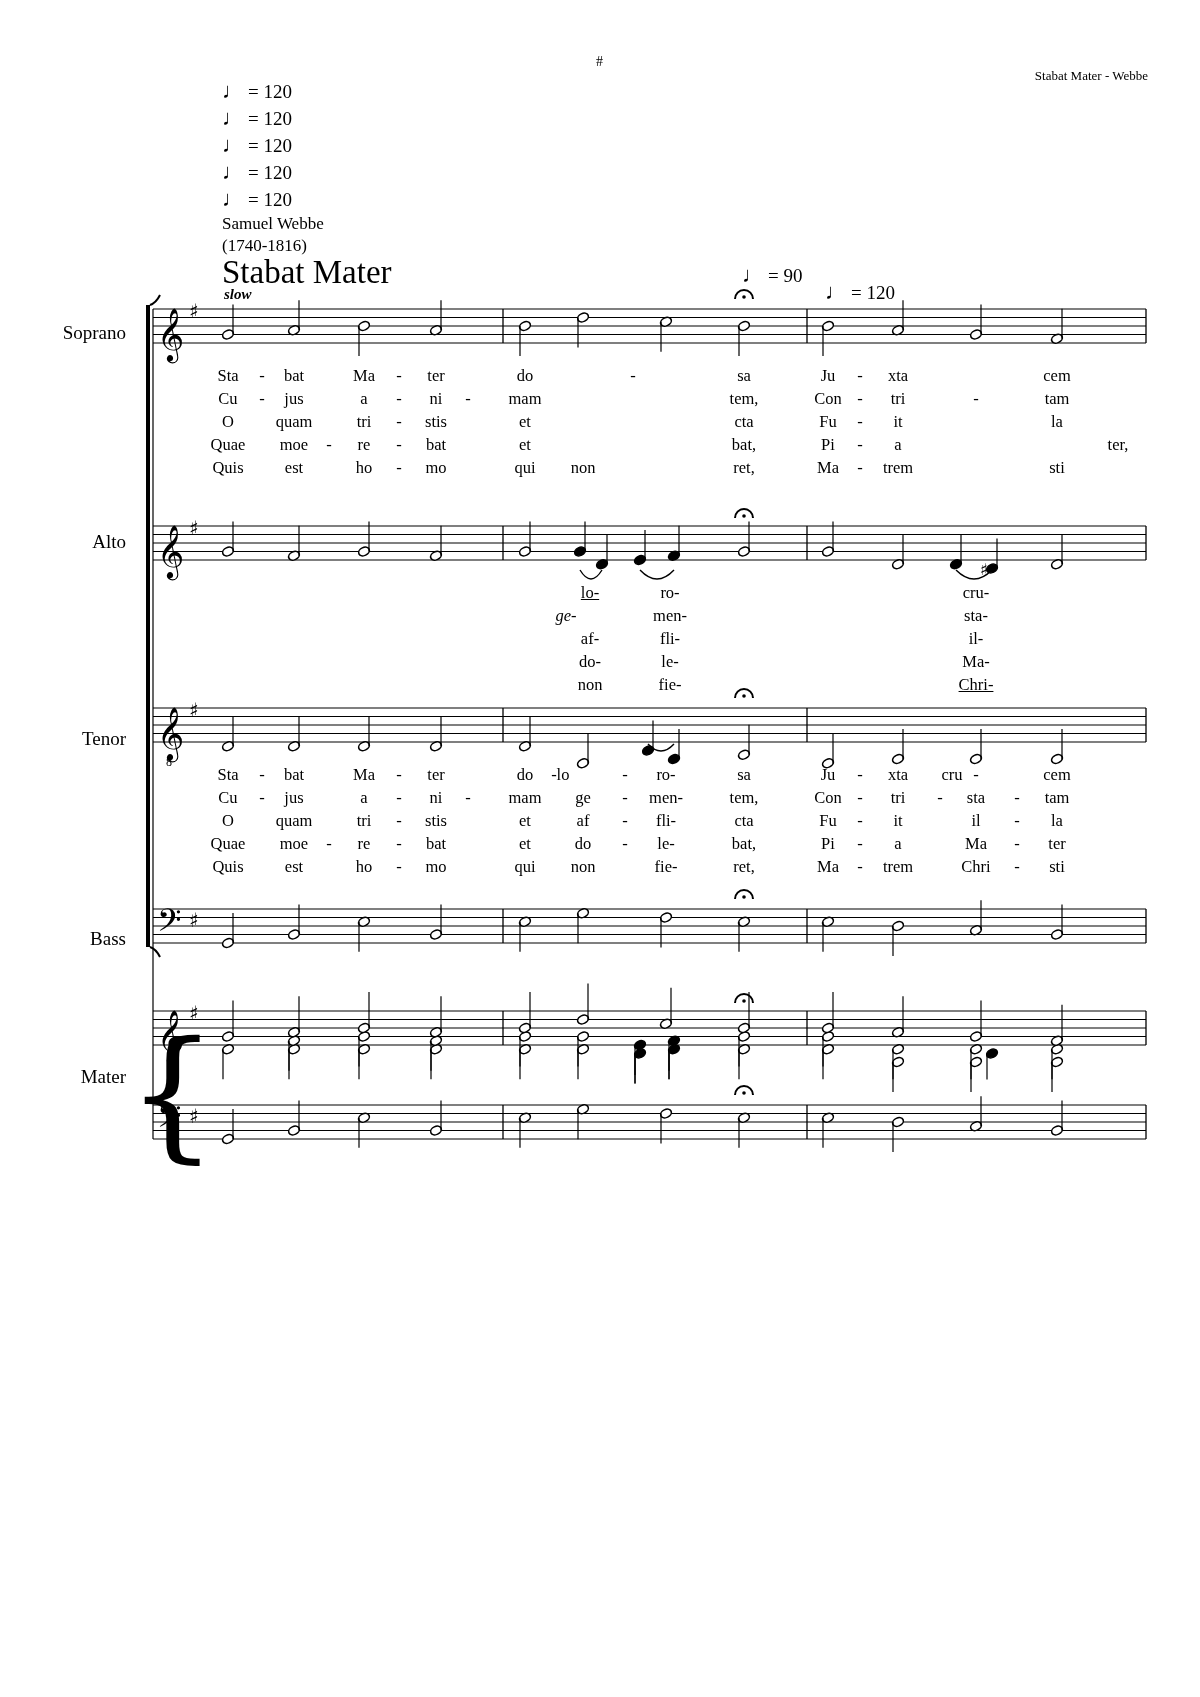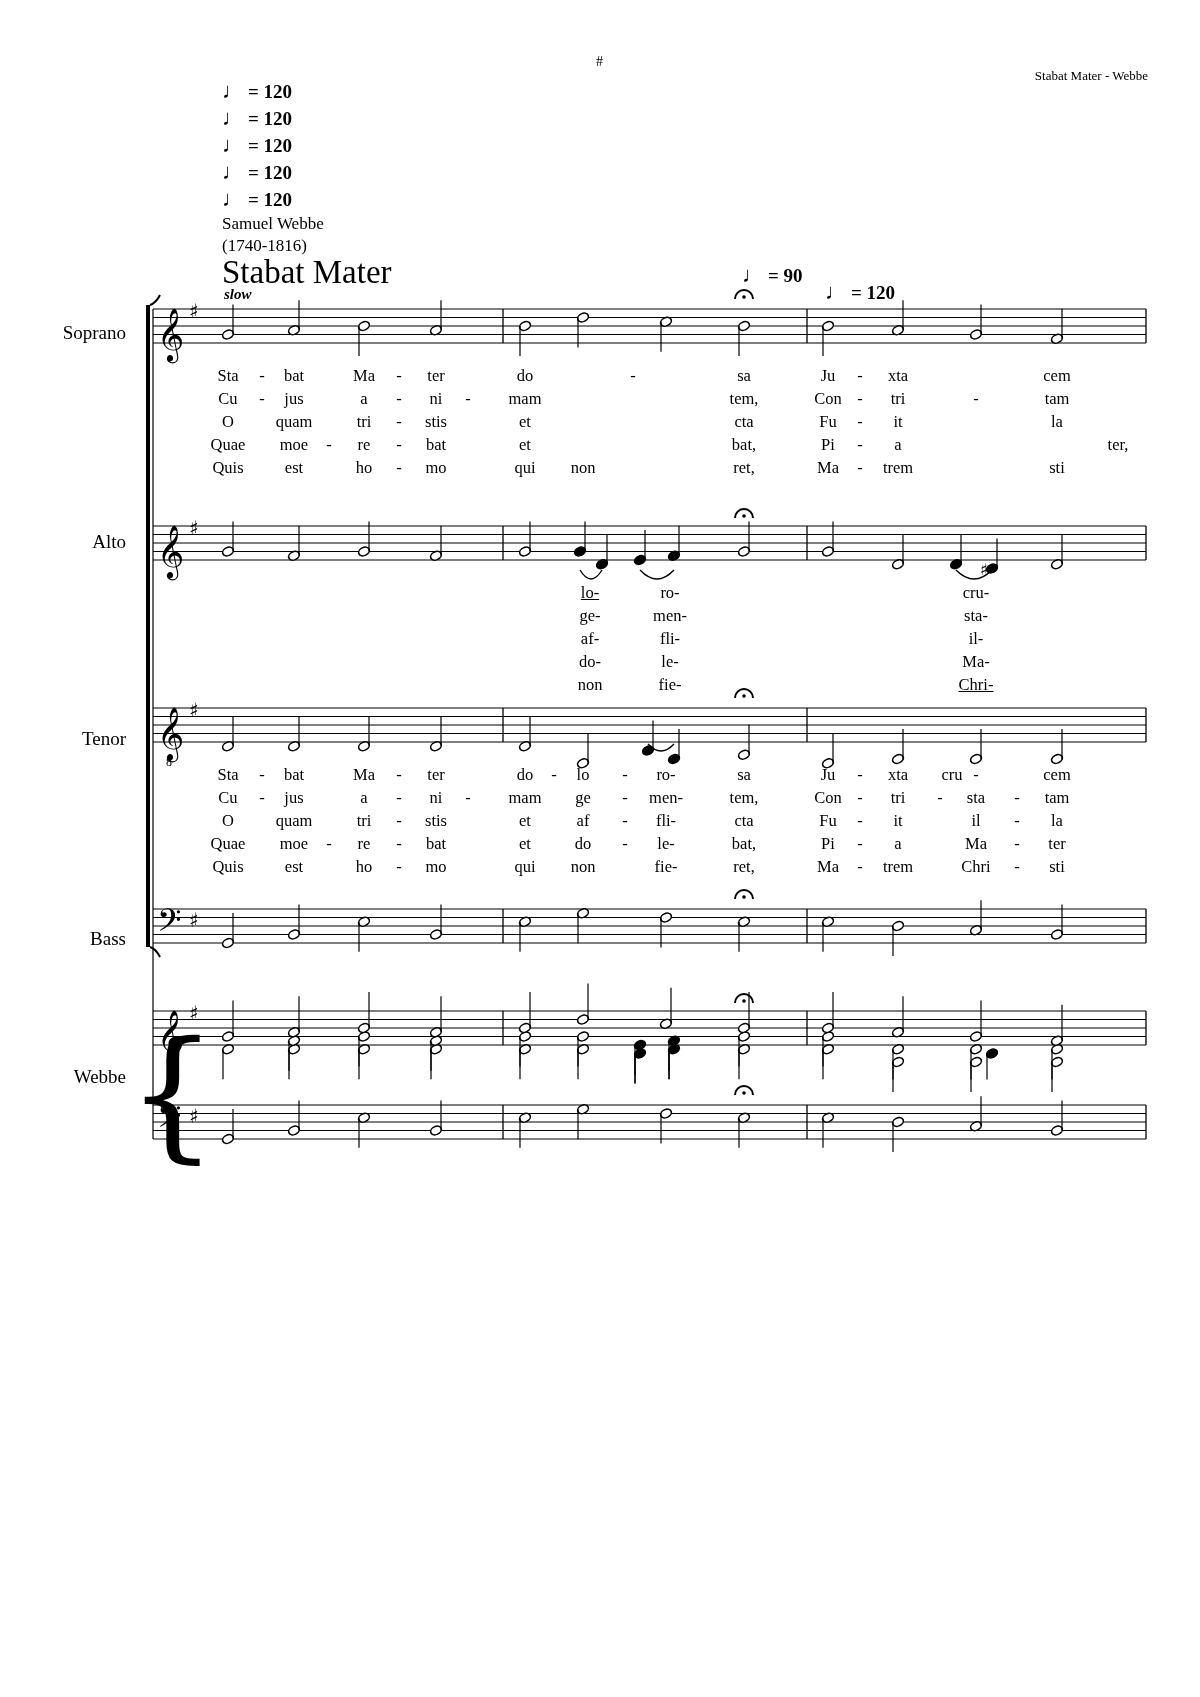--- a/index.html
+++ b/index.html
@@ -1,20 +1,20 @@
 <!DOCTYPE html>
 <html><head>
 <meta charset="utf-8">
 <style>
   html,body{margin:0;padding:0;background:#fff;}
   body{width:1200px;height:1697px;position:relative;overflow:hidden;font-family:"Liberation Serif",serif;color:#000;}
   .abs{position:absolute;}
   .pagemark{left:596px;top:54px;font-size:14px;}
   .runhead{right:52px;top:68px;font-size:13px;}
-  .tempo{left:222px;font-weight:bold;font-size:19px;white-space:nowrap;}
+  .tempo{left:222px;font-weight:normal;font-size:19px;white-space:nowrap;}
   .tempo .q{display:inline-block;font-size:22px;margin-right:4px;}
   .composer{left:222px;top:214px;font-size:17px;}
   .dates{left:222px;top:236px;font-size:17px;}
   .title{left:222px;top:254px;font-size:33px;}
   .slow{left:224px;top:286px;font-size:15px;font-weight:bold;font-style:italic;}
   .label{font-size:19px;text-align:right;width:120px;left:6px;}
   svg{position:absolute;left:0;top:0;}
   .lyr{position:absolute;font-size:16.5px;transform:translateX(-50%);white-space:nowrap;}
 </style>
 </head>
@@ -34,21 +34,21 @@
 <div class="abs title">Stabat Mater</div>
 <div class="abs slow">slow</div>
 
 <div class="abs tempo" style="left:742px;top:262px"><span class="q">♩</span><span>= 90</span></div>
 <div class="abs tempo" style="left:825px;top:279px"><span class="q">♩</span><span>= 120</span></div>
 
 <div class="abs label" style="top:322px">Soprano</div>
 <div class="abs label" style="top:531px">Alto</div>
 <div class="abs label" style="top:728px">Tenor</div>
 <div class="abs label" style="top:928px">Bass</div>
-<div class="abs label" style="top:1066px">Webbe</div>
+<div class="abs label" style="top:1066px">Mater</div>
 
 <svg id="score" width="1200" height="1697" viewBox="0 0 1200 1697">
     <line x1="153" x2="1146" y1="309" y2="309" stroke="#000" stroke-width="1.1"></line>
     <line x1="153" x2="1146" y1="317.5" y2="317.5" stroke="#000" stroke-width="1.1"></line>
     <line x1="153" x2="1146" y1="326" y2="326" stroke="#000" stroke-width="1.1"></line>
     <line x1="153" x2="1146" y1="334.5" y2="334.5" stroke="#000" stroke-width="1.1"></line>
     <line x1="153" x2="1146" y1="343" y2="343" stroke="#000" stroke-width="1.1"></line>
     <line x1="503" x2="503" y1="309" y2="343" stroke="#000" stroke-width="1.3"></line>
     <line x1="807" x2="807" y1="309" y2="343" stroke="#000" stroke-width="1.3"></line>
     <line x1="1146" x2="1146" y1="309" y2="343" stroke="#000" stroke-width="1.3"></line>
@@ -393,41 +393,41 @@
     <div class="lyr" style="left: 525px; top: 458px;">qui</div>
     <div class="lyr" style="left: 583px; top: 458px;">non</div>
     <div class="lyr" style="left: 744px; top: 458px;">ret,</div>
     <div class="lyr" style="left: 828px; top: 458px;">Ma</div>
     <div class="lyr" style="left: 860px; top: 458px;">-</div>
     <div class="lyr" style="left: 898px; top: 458px;">trem</div>
     <div class="lyr" style="left: 1057px; top: 458px;">sti</div>
     <div class="lyr" style="left: 590px; top: 583px; text-decoration: underline;">lo-</div>
     <div class="lyr" style="left: 670px; top: 583px;">ro-</div>
     <div class="lyr" style="left: 976px; top: 583px;">cru-</div>
-    <div class="lyr" style="left: 590px; top: 606px;">ge-</div>
+    <div class="lyr" style="left: 566px; top: 606px; font-style: italic;">ge-</div>
     <div class="lyr" style="left: 670px; top: 606px;">men-</div>
     <div class="lyr" style="left: 976px; top: 606px;">sta-</div>
     <div class="lyr" style="left: 590px; top: 629px;">af-</div>
     <div class="lyr" style="left: 670px; top: 629px;">fli-</div>
     <div class="lyr" style="left: 976px; top: 629px;">il-</div>
     <div class="lyr" style="left: 590px; top: 652px;">do-</div>
     <div class="lyr" style="left: 670px; top: 652px;">le-</div>
     <div class="lyr" style="left: 976px; top: 652px;">Ma-</div>
     <div class="lyr" style="left: 590px; top: 675px;">non</div>
     <div class="lyr" style="left: 670px; top: 675px;">fie-</div>
     <div class="lyr" style="left: 976px; top: 675px; text-decoration: underline;">Chri-</div>
     <div class="lyr" style="left: 228px; top: 765px;">Sta</div>
     <div class="lyr" style="left: 262px; top: 765px;">-</div>
     <div class="lyr" style="left: 294px; top: 765px;">bat</div>
     <div class="lyr" style="left: 364px; top: 765px;">Ma</div>
     <div class="lyr" style="left: 399px; top: 765px;">-</div>
     <div class="lyr" style="left: 436px; top: 765px;">ter</div>
     <div class="lyr" style="left: 525px; top: 765px;">do</div>
     <div class="lyr" style="left: 554px; top: 765px;">-</div>
-    <div class="lyr" style="left: 583px; top: 765px;">lo</div>
+    <div class="lyr" style="left: 563px; top: 765px;">lo</div>
     <div class="lyr" style="left: 625px; top: 765px;">-</div>
     <div class="lyr" style="left: 666px; top: 765px;">ro-</div>
     <div class="lyr" style="left: 744px; top: 765px;">sa</div>
     <div class="lyr" style="left: 828px; top: 765px;">Ju</div>
     <div class="lyr" style="left: 860px; top: 765px;">-</div>
     <div class="lyr" style="left: 898px; top: 765px;">xta</div>
     <div class="lyr" style="left: 952px; top: 765px;">cru</div>
     <div class="lyr" style="left: 976px; top: 765px;">-</div>
     <div class="lyr" style="left: 1057px; top: 765px;">cem</div>
     <div class="lyr" style="left: 228px; top: 788px;">Cu</div>

